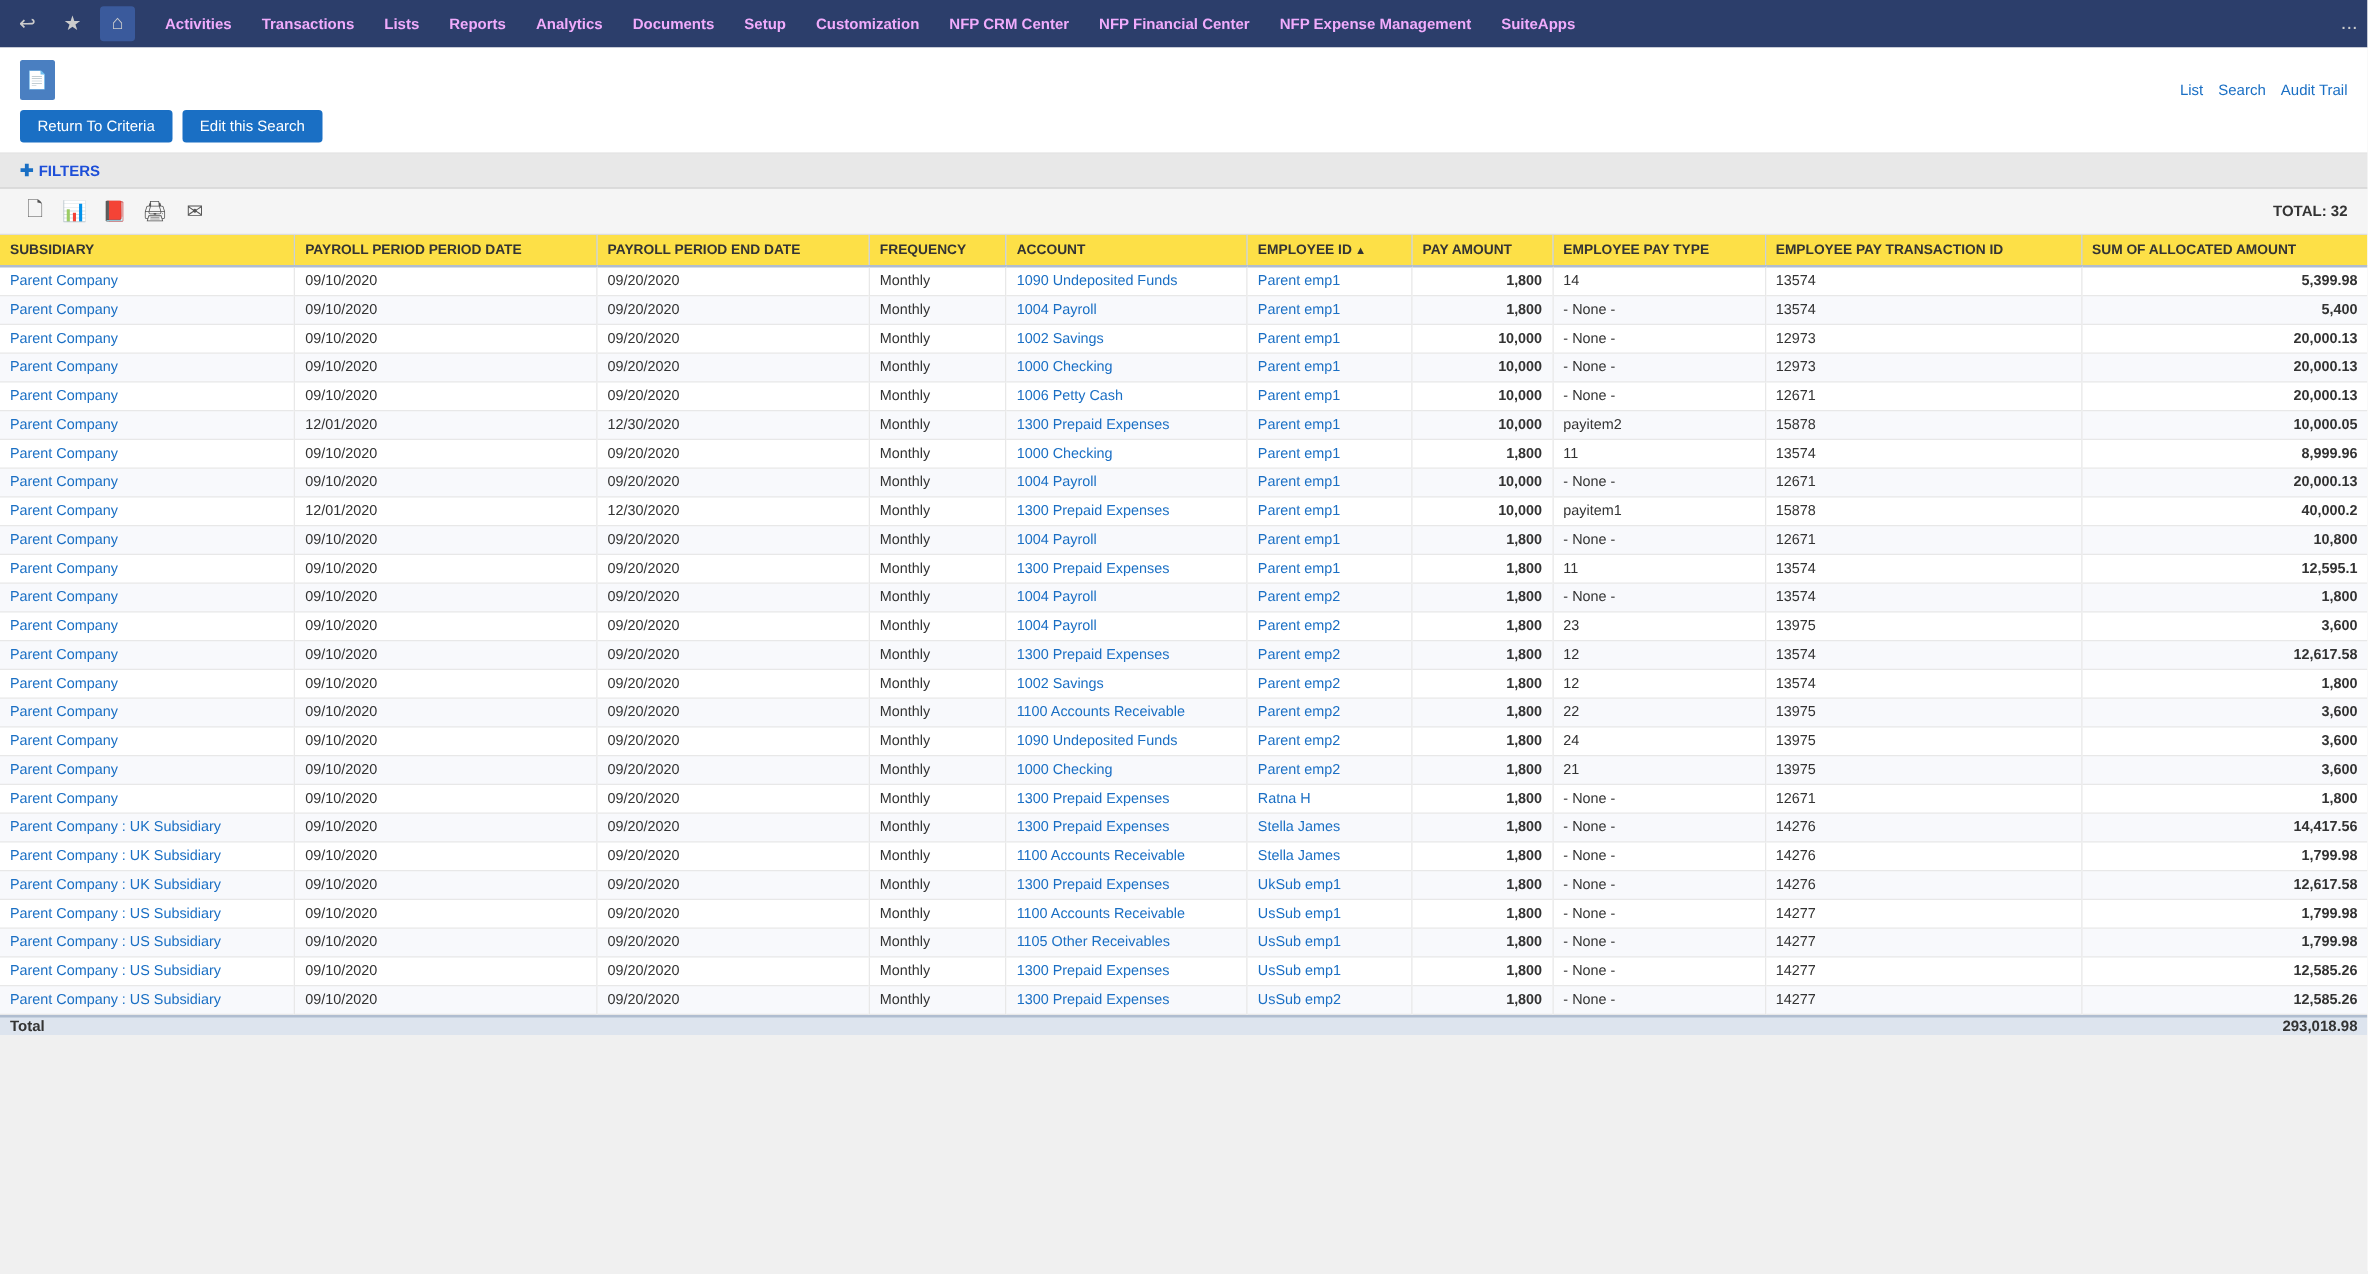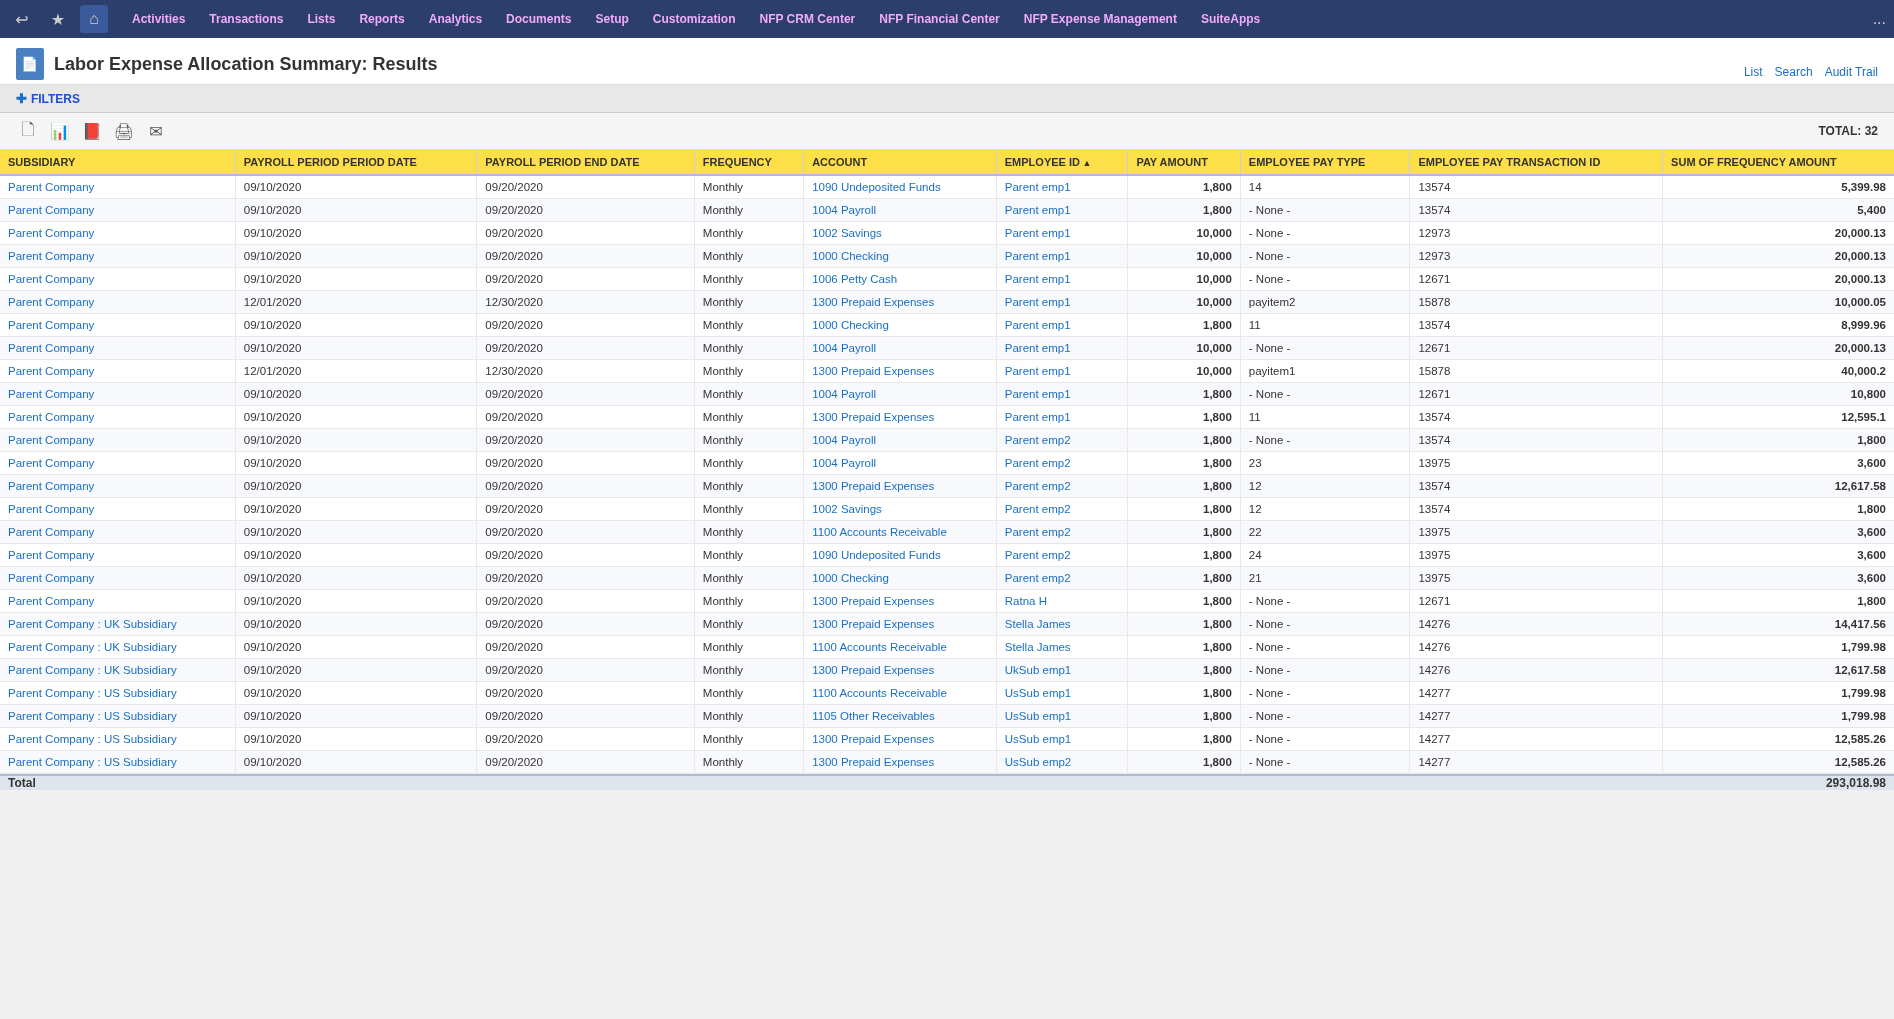--- a/index.html
+++ b/index.html
@@ -245,28 +245,31 @@
       <div class="nav-item">NFP Expense Management</div>
       <div class="nav-item">SuiteApps</div>
     </div>
   <div class="nav-more">...</div>
 </nav>
 
 <div class="page-header">
   <div class="page-header-top">
     <div class="page-title-section">
       <div class="page-icon">📄</div>
-      <h1 class="page-title">Labor Expense Allocation Summary: Results</h1>
     </div>
     <div class="page-actions-top" id="page-top-actions">
         <a>List</a>
         <a>Search</a>
         <a>Audit Trail</a>
       </div>
   </div>
+  <div class="page-buttons" id="page-buttons">
+      <button class="btn-blue">Return To Criteria</button>
+      <button class="btn-blue">Edit this Search</button>
+    </div>
 </div>
 
 <div class="filters-bar">
   <span class="filters-plus">✚</span>
   <span class="filters-label" style="margin-left:4px;">FILTERS</span>
 </div>
 
 <div class="toolbar">
   <div class="toolbar-icons" id="toolbar-icons">
       <div class="toolbar-icon">🗋</div>
@@ -284,21 +287,21 @@
         <tr>
           <th>SUBSIDIARY</th>
           <th>PAYROLL PERIOD PERIOD DATE</th>
           <th>PAYROLL PERIOD END DATE</th>
           <th>FREQUENCY</th>
           <th>ACCOUNT</th>
           <th class="sort-asc">EMPLOYEE ID</th>
           <th>PAY AMOUNT</th>
           <th>EMPLOYEE PAY TYPE</th>
           <th>EMPLOYEE PAY TRANSACTION ID</th>
-          <th>SUM OF FREQUENCY AMOUNT</th>
+          <th>SUM OF ALLOCATED AMOUNT</th>
         </tr>
       </thead>
     <tbody id="table-body">
         <tr>
           <td>Parent Company</td>
           <td class="dark-text">09/10/2020</td>
           <td class="dark-text">09/20/2020</td>
           <td class="dark-text">Monthly</td>
           <td>1090 Undeposited Funds</td>
           <td>Parent emp1</td>

